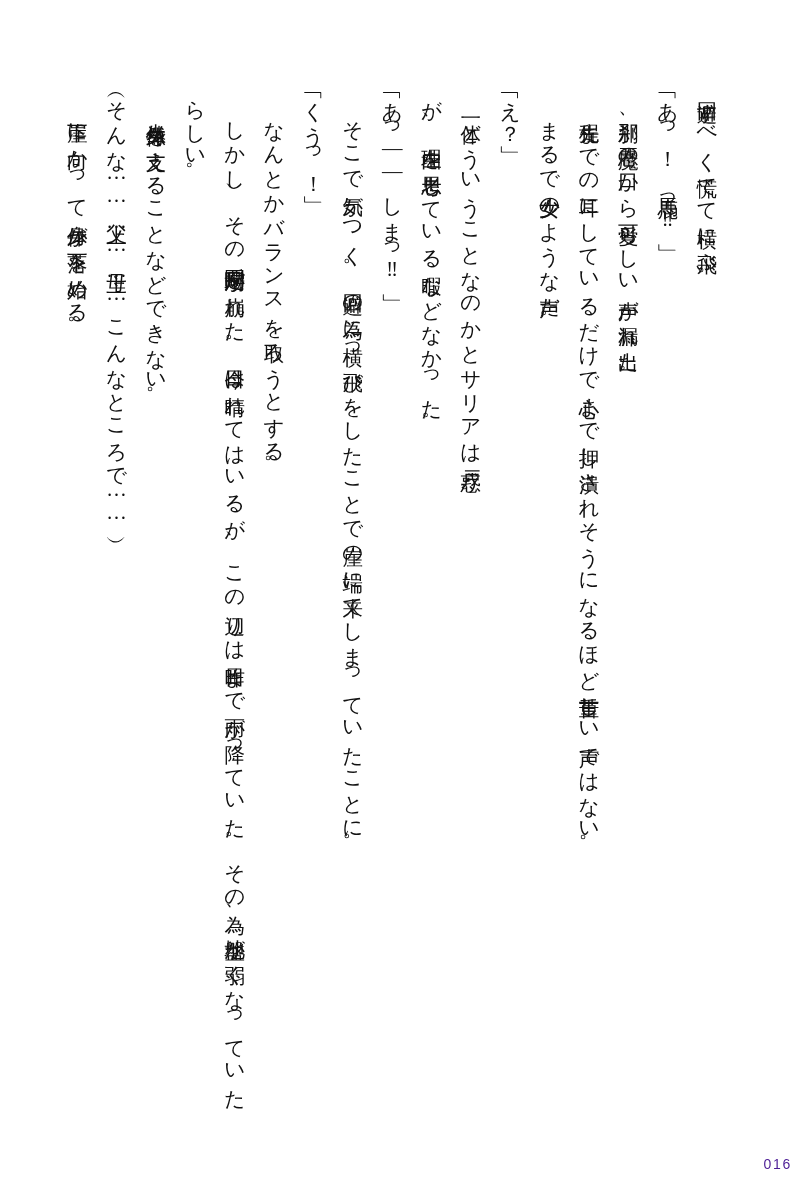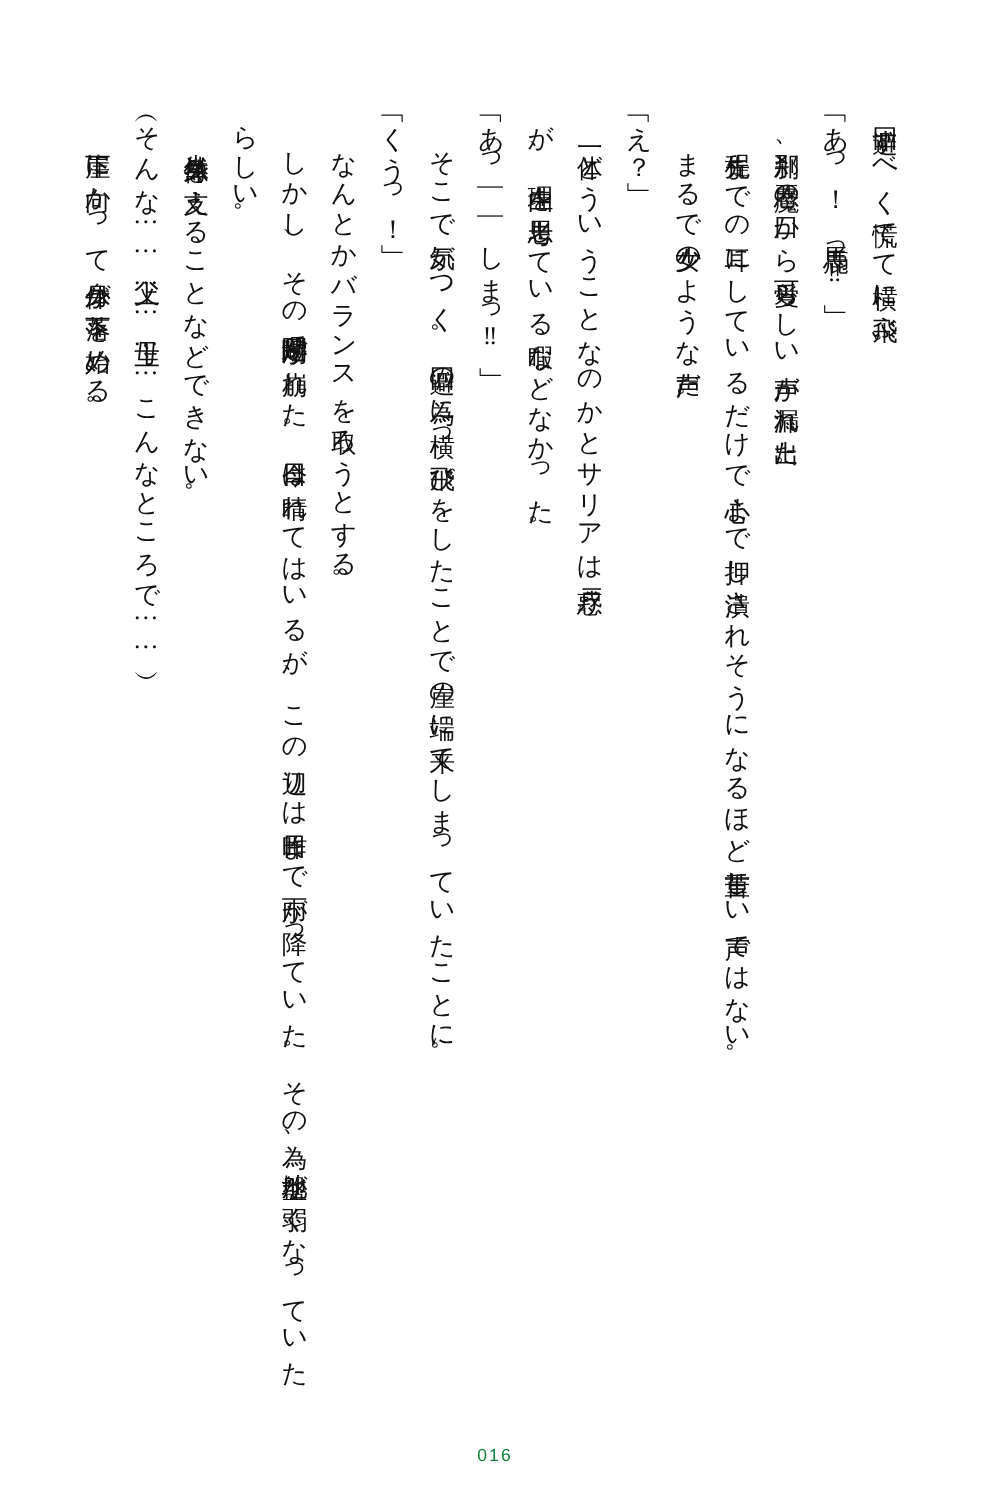--- a/index.html
+++ b/index.html
@@ -48,25 +48,25 @@
   }
   .vtext p.indent {
     text-indent: 1em;
   }
 
   .page-number {
     position: absolute;
     left: 0;
     right: 0;
     bottom: 28px;
-    text-align: center;
+    text-align: right;
     font-family: "Liberation Sans", "DejaVu Sans", sans-serif;
     font-size: 14px;
     letter-spacing: 0.12em;
-    color: #15803d;
+    color: #4c1d95;
   }
 </style>
 </head>
 <body>
 
 <div class="page">
 
   <div class="vtext">
     <p>回避すべく慌てて横に飛ぶ。</p>
     <p>「あっ！　馬鹿っ‼」</p>

